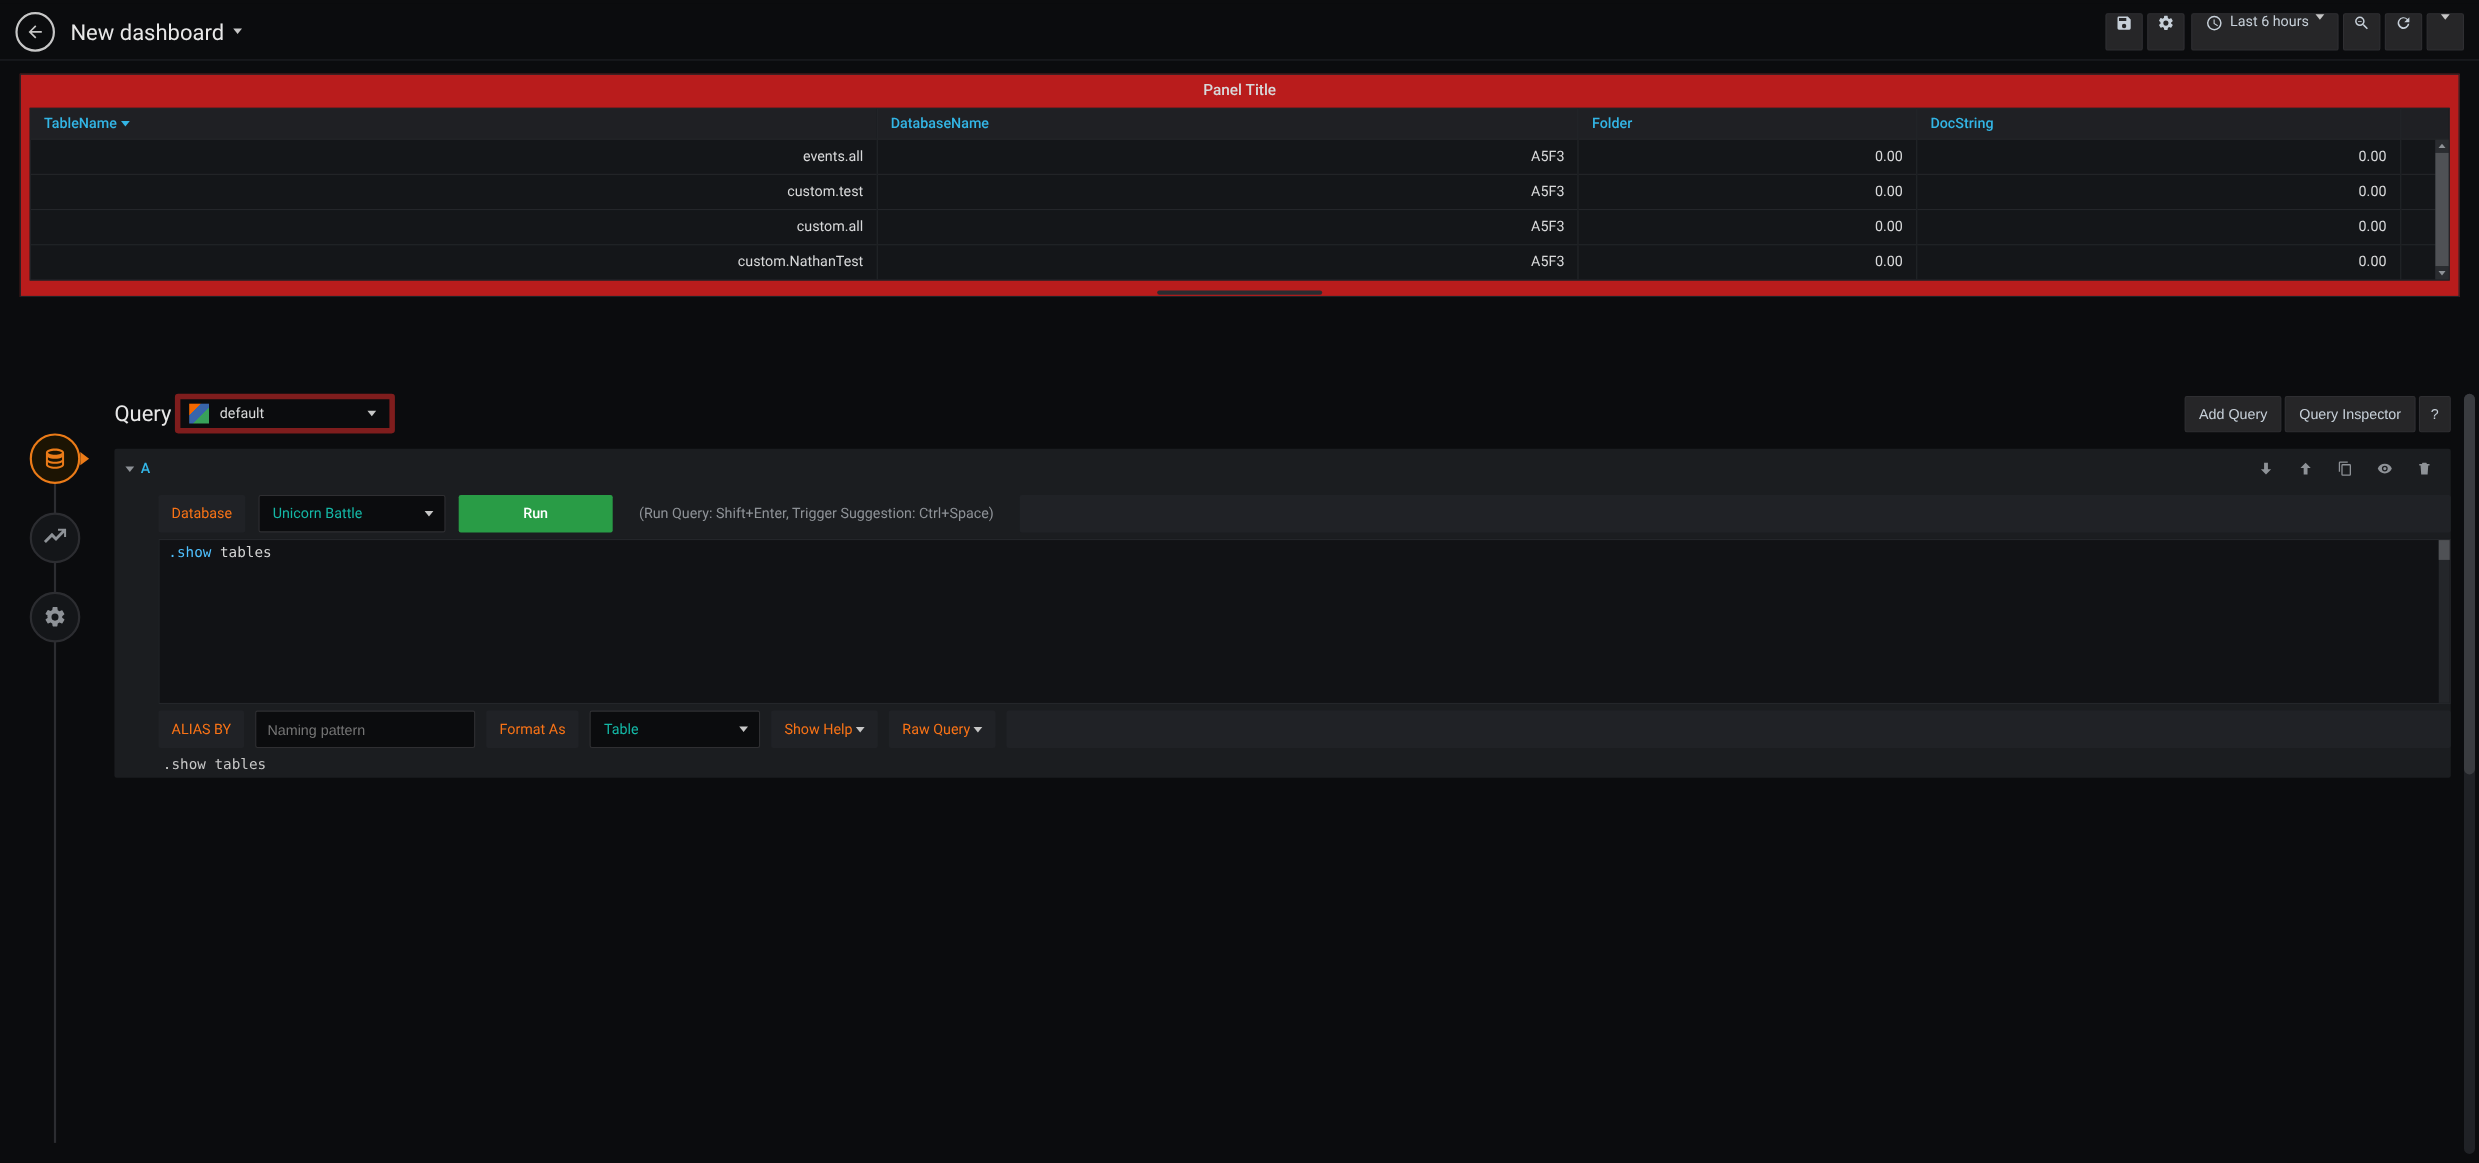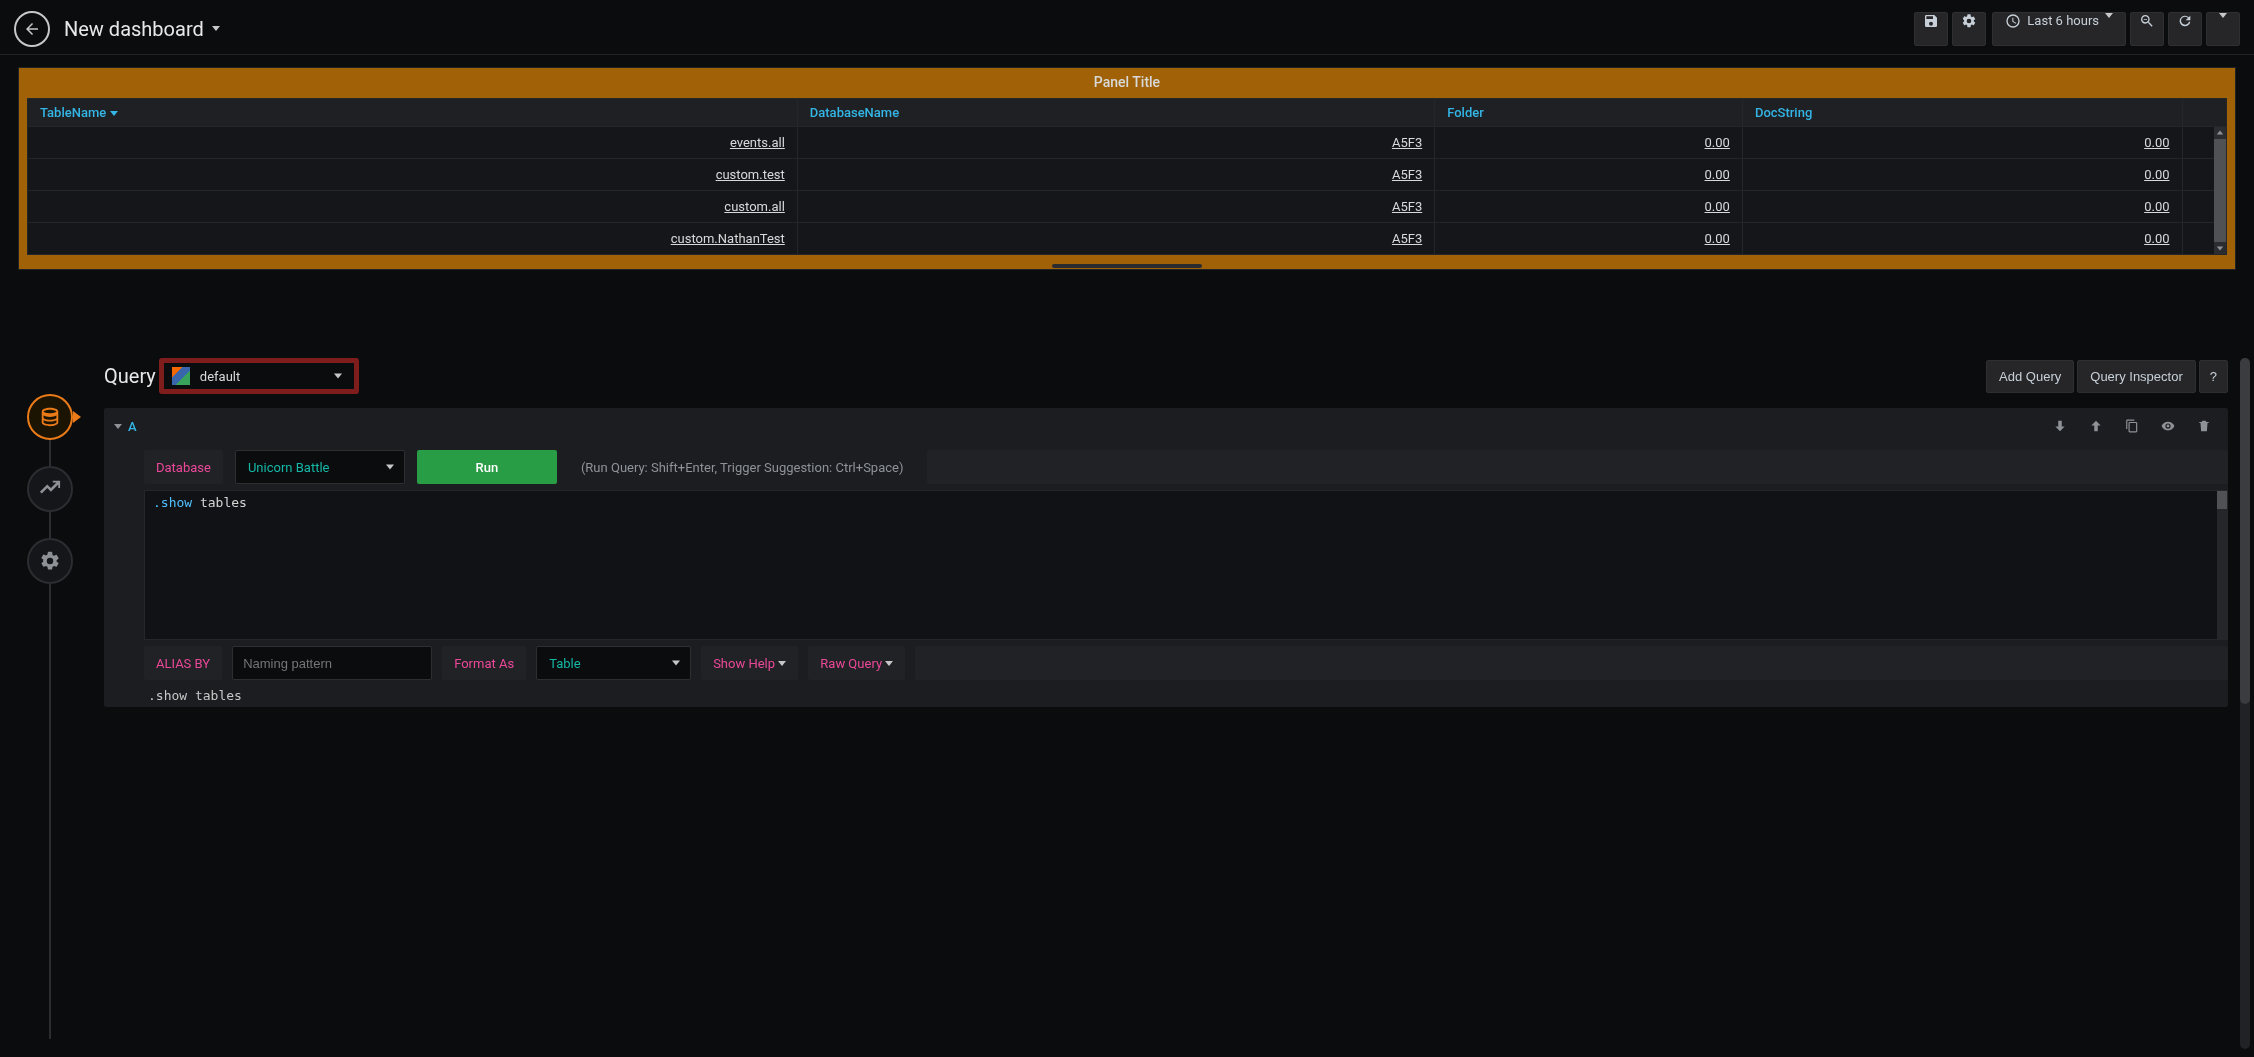--- a/index.html
+++ b/index.html
@@ -47,21 +47,21 @@
     cursor: pointer;
     color: #c7d0d9;
     font-size: 13px;
     gap: 6px;
   }
   .top-btn svg { width: 16px; height: 16px; fill: #c7d0d9; }
   .timepicker { padding: 0 12px; }
   
   .panel {
     margin: 12px 18px 0 18px;
-    background: #a16207;
+    background: #b91c1c;
     border: 1px solid #202226;
   }
   .panel-title {
     text-align: center;
     font-size: 14px;
     padding: 6px 0 8px 0;
     font-weight: 500;
     color: #d8d9da;
   }
   .panel-body {
@@ -89,21 +89,20 @@
   }
   table.data th:last-child { border-right: none; }
   table.data th .sort-caret { margin-left:4px; display:inline-block; width:0;height:0;border-left:4px solid transparent;border-right:4px solid transparent;border-top:5px solid #33b5e5; vertical-align: middle;}
   table.data td {
     padding: 8px 12px;
     border-top: 1px solid #24262a;
     border-right: 1px solid #24262a;
     text-align: right;
     color: #d8d9da;
     font-size: 13px;
-    text-decoration: underline;
   }
   table.data td:last-child { border-right: none; }
   .col-tablename { width: 35%; }
   .col-db { width: 29%; }
   .col-folder { width: 14%; }
   .col-doc { width: 20%; }
   .scroll-col { width: 12px; }
   .scroll-col-cell { padding:0 !important; border-right:none !important;}
   .scroll-track {
     position: absolute;
@@ -220,21 +219,21 @@
   .qr-top-row{
     display:flex;gap:12px;align-items:stretch;height:34px;margin-bottom:6px;
   }
   .seg{
     display:flex;align-items:center;
     background:#202226;
     border-radius:2px;
     padding:0 12px;
     font-size:13px;
   }
-  .seg.label{color:#ec4899;text-align:center;}
+  .seg.label{color:#f97316;text-align:center;}
   .seg.select{background:#0b0c0e;border:1px solid #2f2f32;min-width:170px;position:relative;cursor:pointer;color:#14b8a6;}
   .seg.select .caret-down{position:absolute;right:10px;top:50%;transform:translateY(-50%);}
   .seg.run{background:#299c46;color:#fff;font-weight:500;min-width:140px;justify-content:center;cursor:pointer;}
   .seg.hint{background:transparent;color:#8e9297;}
   .seg.flex{flex:1;background:#202226;}
   .code-area{
     background:#111215;
     border:1px solid #24262a;
     height:150px;
     font-family:Menlo,Consolas,monospace;

